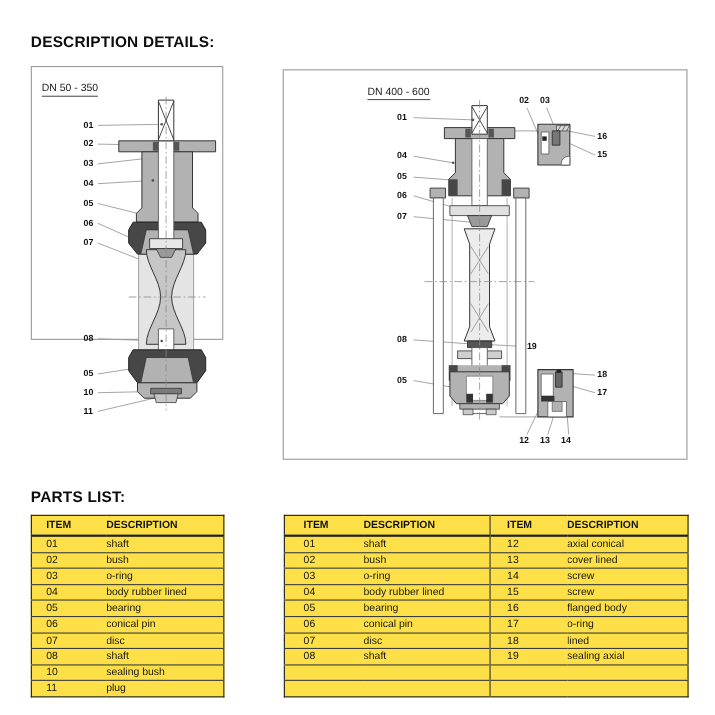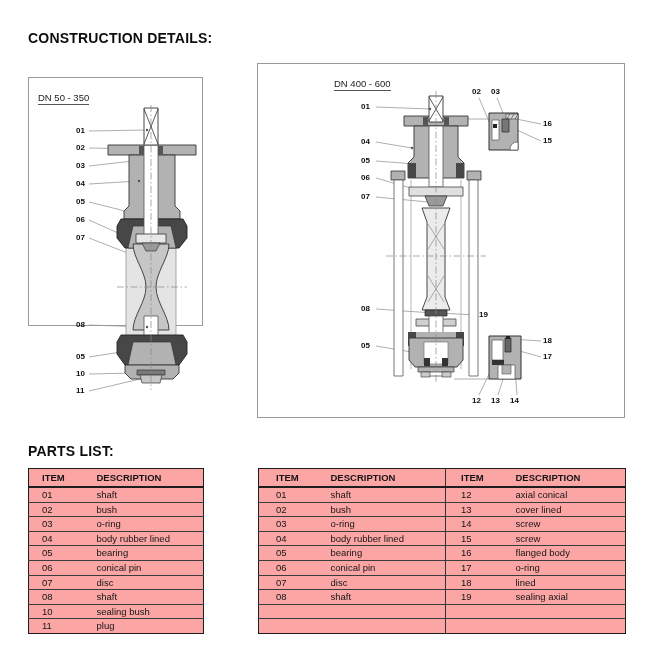--- a/index.html
+++ b/index.html
@@ -15,44 +15,44 @@
   }
   .dn-title{
     position:absolute;font-size:9.5px;color:#1a1a1a;
     border-bottom:1px solid #555;padding-bottom:1px;white-space:nowrap;
   }
   .part-label{
     position:absolute;font-size:8px;font-weight:bold;color:#0d0d0d;line-height:8px;white-space:nowrap;
   }
   svg.art{position:absolute;left:0;top:0}
   table.parts-table{
-    position:absolute;border-collapse:collapse;table-layout:fixed;background:#fca5a5;
+    position:absolute;border-collapse:collapse;table-layout:fixed;background:#fde047;
     border:1.5px solid #1e1e1e;font-size:9.5px;color:#151515;
   }
   .parts-table th{
     font-weight:bold;text-align:left;height:17px;padding:0;
     border-bottom:2px solid #1e1e1e;vertical-align:middle;white-space:nowrap;overflow:hidden;
   }
   .parts-table td{
     height:13.6px;line-height:13.6px;padding:0;border-top:1px solid #3c3c3c;
     vertical-align:middle;white-space:nowrap;overflow:hidden;
   }
   #left-table th:nth-child(1),#left-table td:nth-child(1){padding-left:13px}
   #right-table th:nth-child(1),#right-table td:nth-child(1){padding-left:17px}
   #right-table th:nth-child(3),#right-table td:nth-child(3){
     padding-left:15px;border-left:1px solid #333;
   }
 </style>
 </head>
 <body>
 
-<div class="heading" style="left:28px;top:30px">CONSTRUCTION DETAILS:</div>
+<div class="heading" style="left:28px;top:30px">DESCRIPTION DETAILS:</div>
 <div class="heading" style="left:28px;top:443px">PARTS LIST:</div>
 
-<div class="diagram-box" style="left:28px;top:77px;width:175px;height:249px">
+<div class="diagram-box" style="left:28px;top:60px;width:175px;height:249px">
   <svg class="art" width="172" height="352" viewBox="0 0 172 352">
 
     <g stroke="#999" stroke-width="0.8" fill="none">
       <line x1="60" y1="53" x2="118" y2="52"></line>
       <line x1="60" y1="70" x2="110" y2="71"></line>
       <line x1="60" y1="88" x2="104" y2="83"></line>
       <line x1="60" y1="106" x2="110" y2="103"></line>
       <line x1="60" y1="124" x2="112" y2="137"></line>
       <line x1="60" y1="142" x2="107" y2="163"></line>
       <line x1="60" y1="160" x2="114" y2="181"></line>

